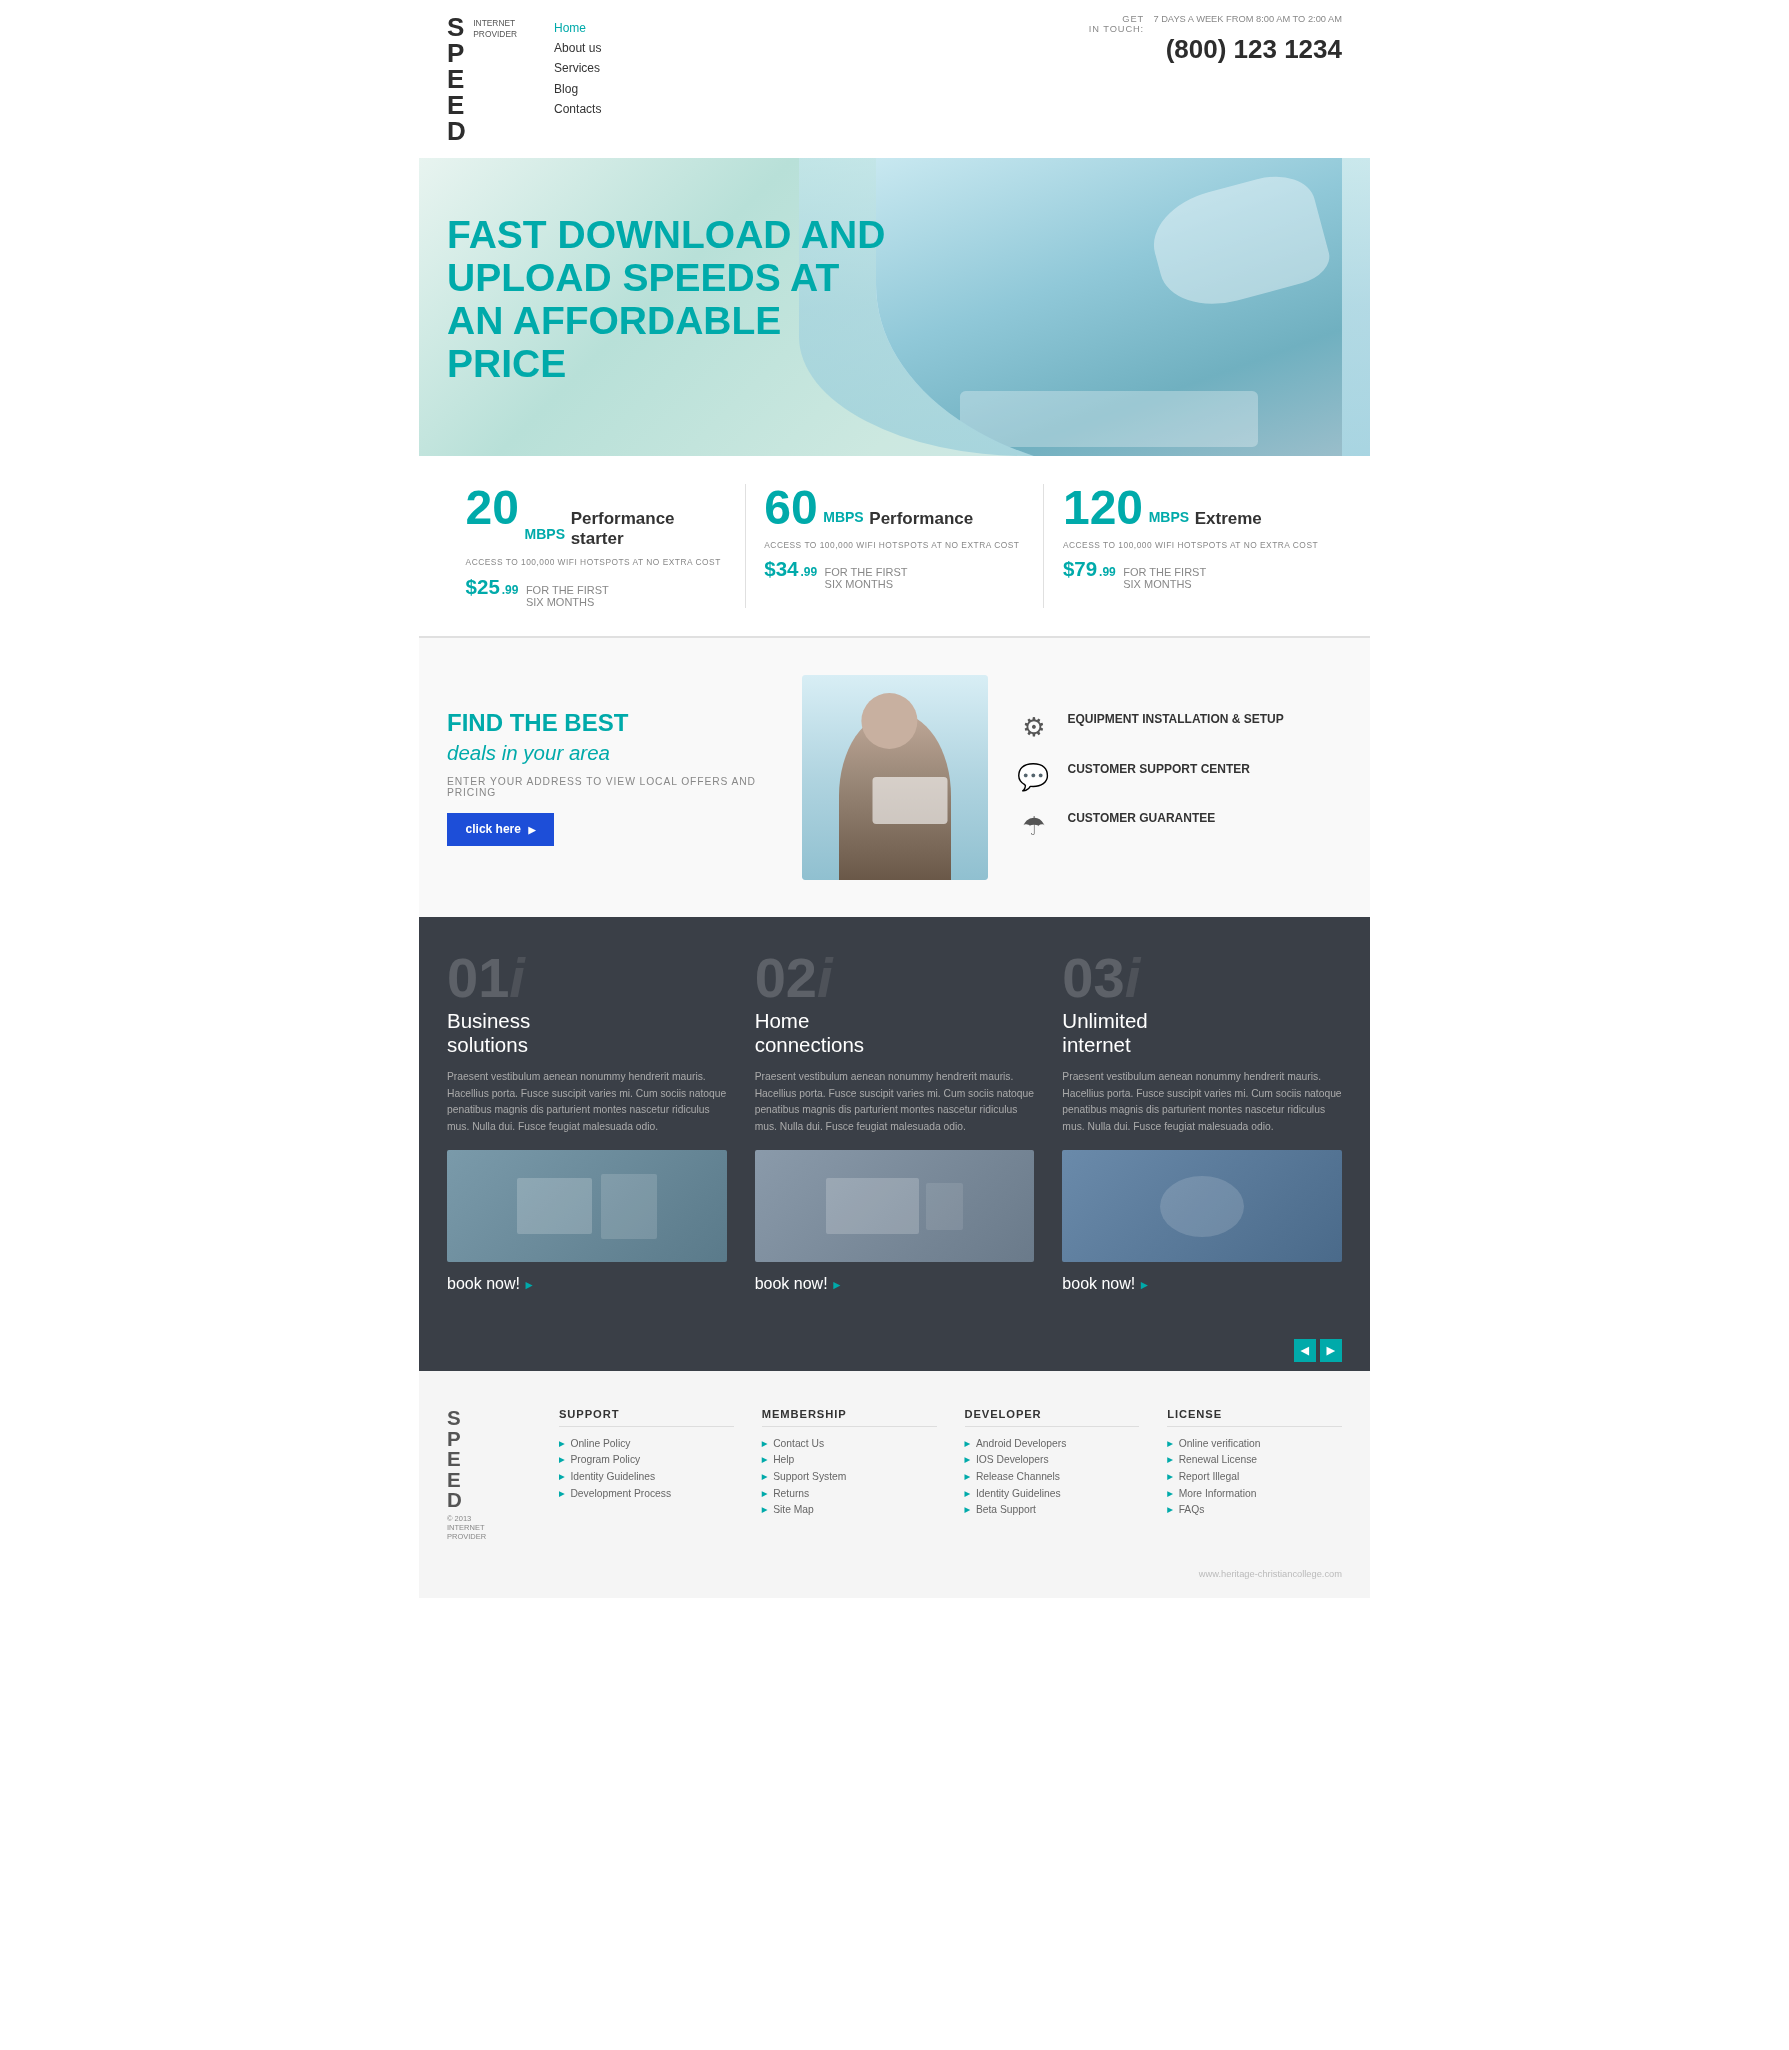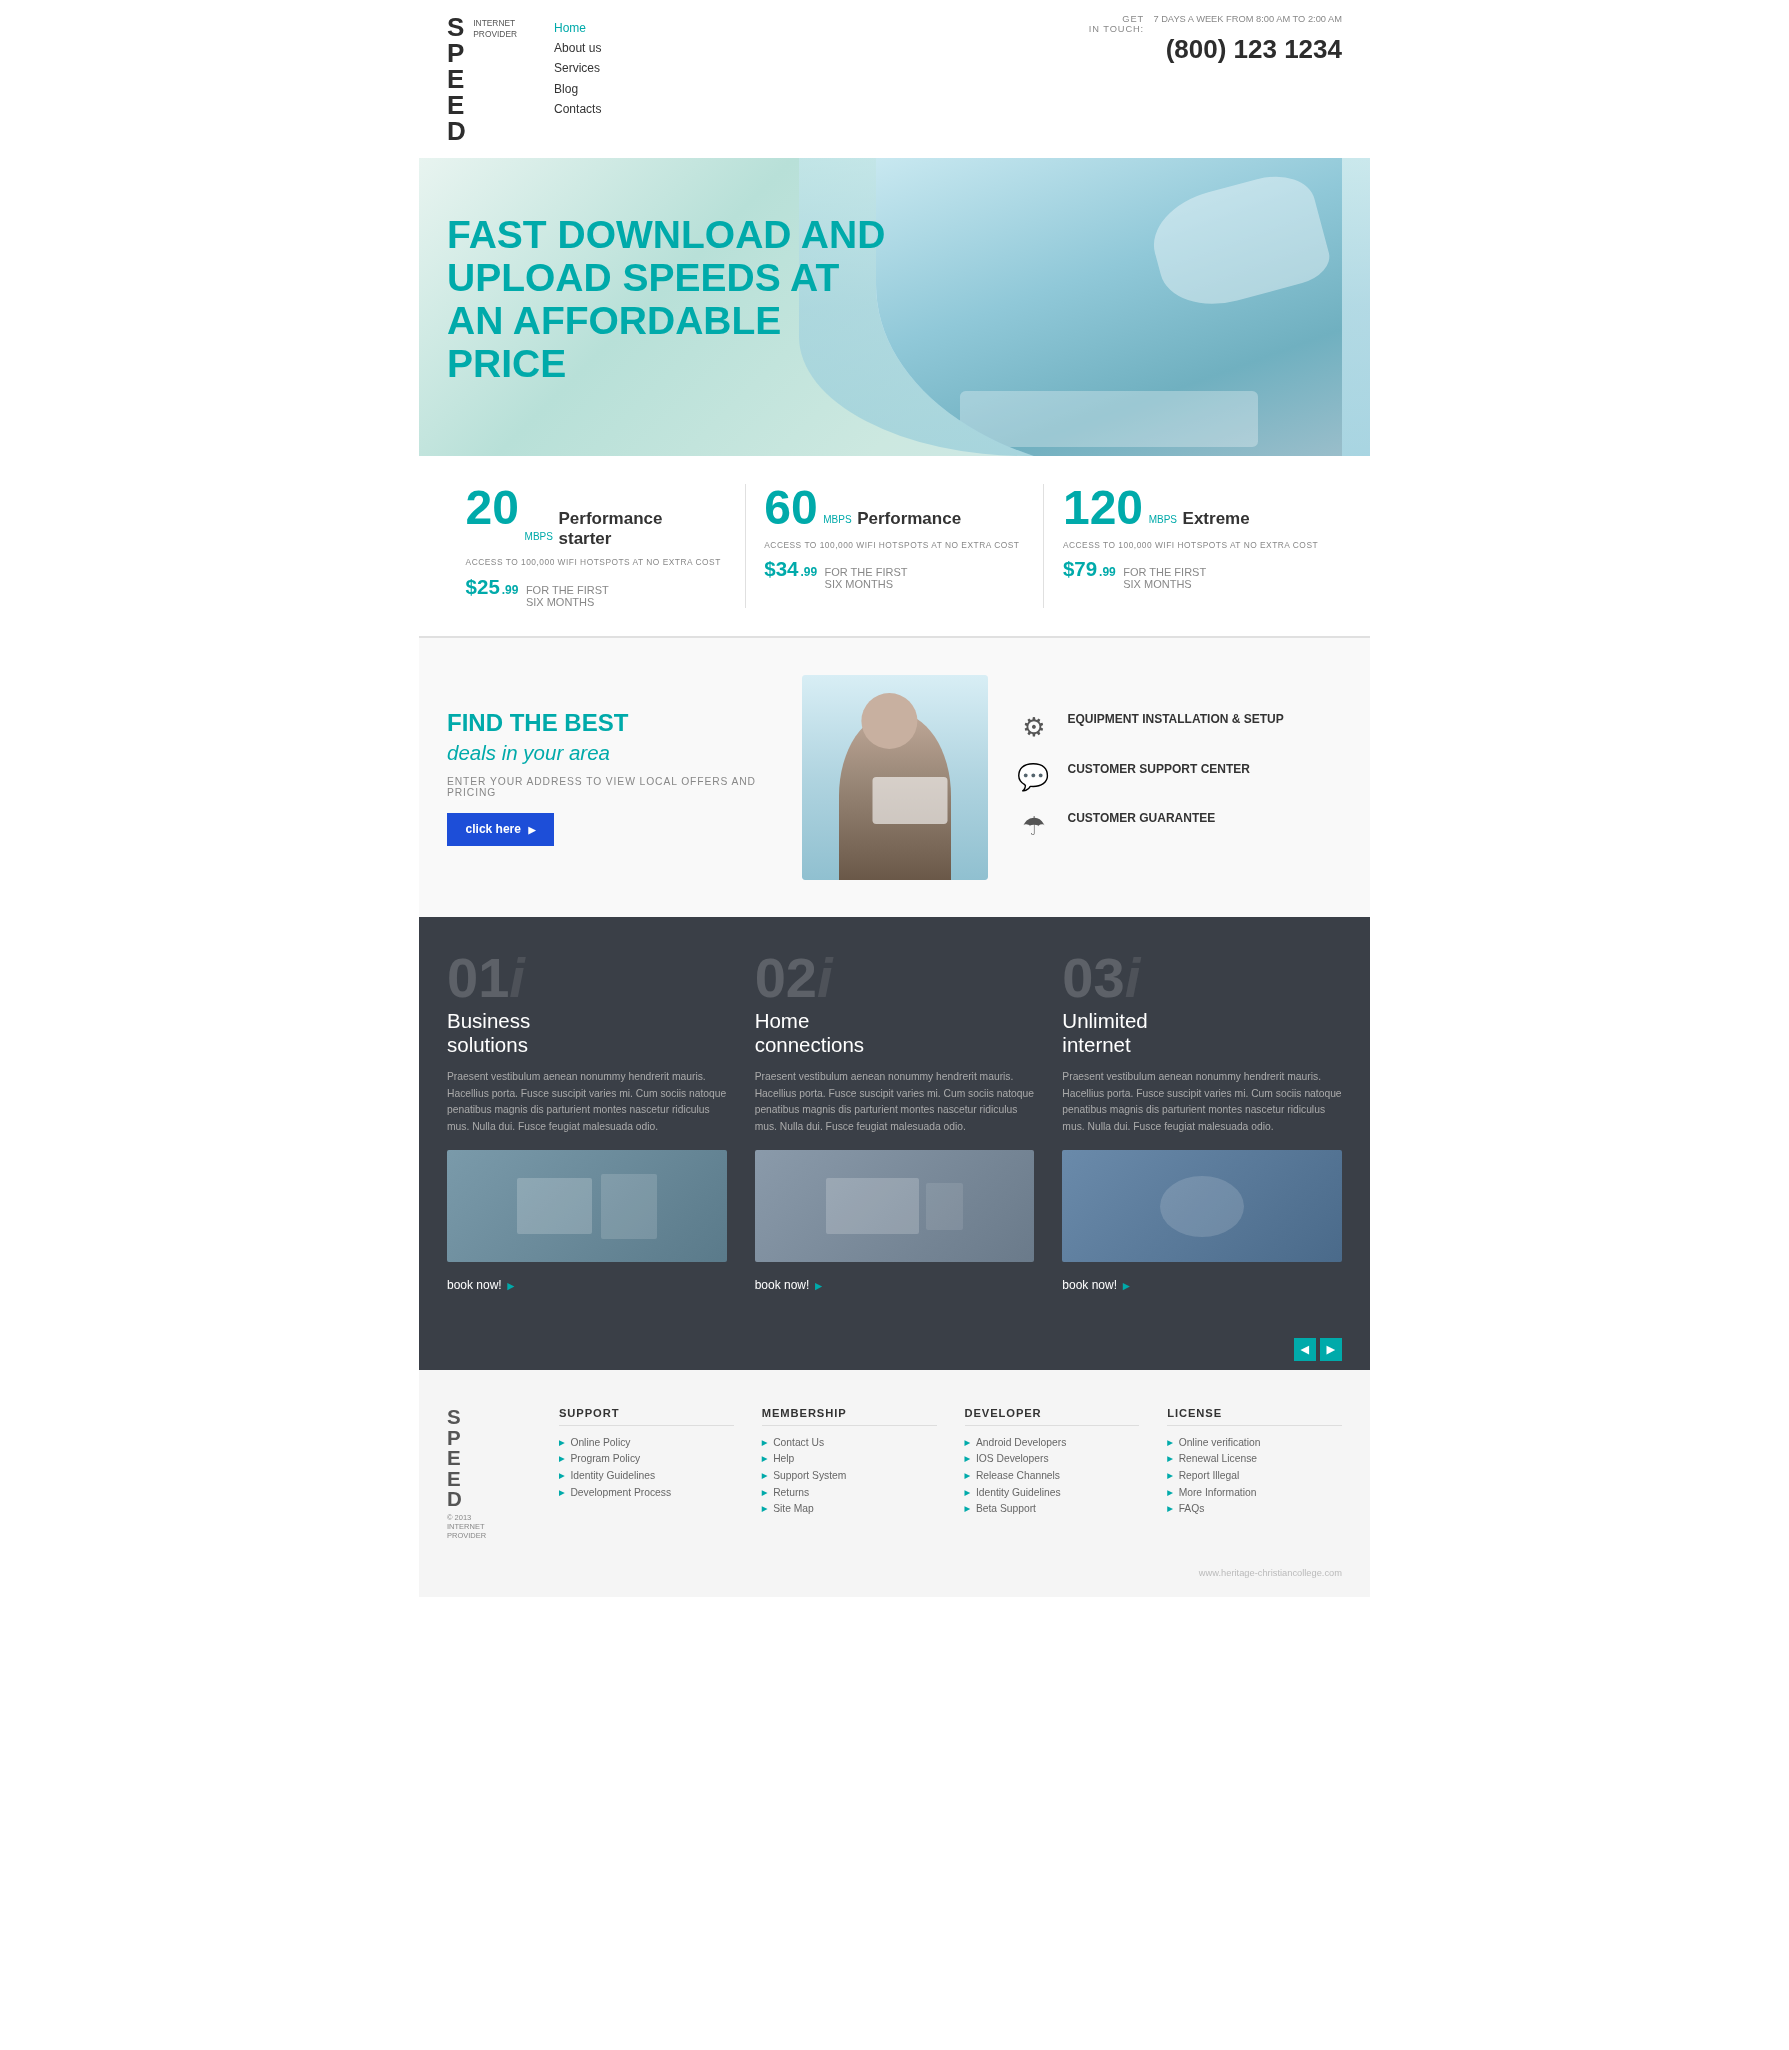--- a/index.html
+++ b/index.html
@@ -127,23 +127,23 @@
       gap: 5.6px;
       margin-bottom: 7.5px;
     }
     .plan-speed {
       font-size: 48px;
       font-weight: 900;
       color: #00aaaa;
       line-height: 1;
     }
     .plan-mbps {
-      font-size: 10px;
+      font-size: 14px;
       color: #00aaaa;
-      font-weight: 400;
+      font-weight: 700;
       text-transform: uppercase;
       align-self: flex-end;
       margin-bottom: 7.5px;
     }
     .plan-name {
       font-size: 17px;
       font-weight: 700;
       color: #333;
       line-height: 1.2;
     }
@@ -287,21 +287,21 @@
       background: linear-gradient(135deg, #555 0%, #888 100%);
       border-radius: 1.9px;
       margin-bottom: 13px;
       overflow: hidden;
       position: relative;
     }
     .col-image-1 { background: linear-gradient(135deg, #6a8090 0%, #4a6070 100%); }
     .col-image-2 { background: linear-gradient(135deg, #7a8890 0%, #5a6870 100%); }
     .col-image-3 { background: linear-gradient(135deg, #5a7090 0%, #405060 100%); }
     .book-now {
-      font-size: 12px;
+      font-size: 16px;
       color: #fff;
       text-decoration: none;
       display: inline-flex;
       align-items: center;
       gap: 5.6px;
     }
     .book-now::after { content: '▶'; font-size: 9.3px; color: #00aaaa; }
 
     
     .nav-arrows {

